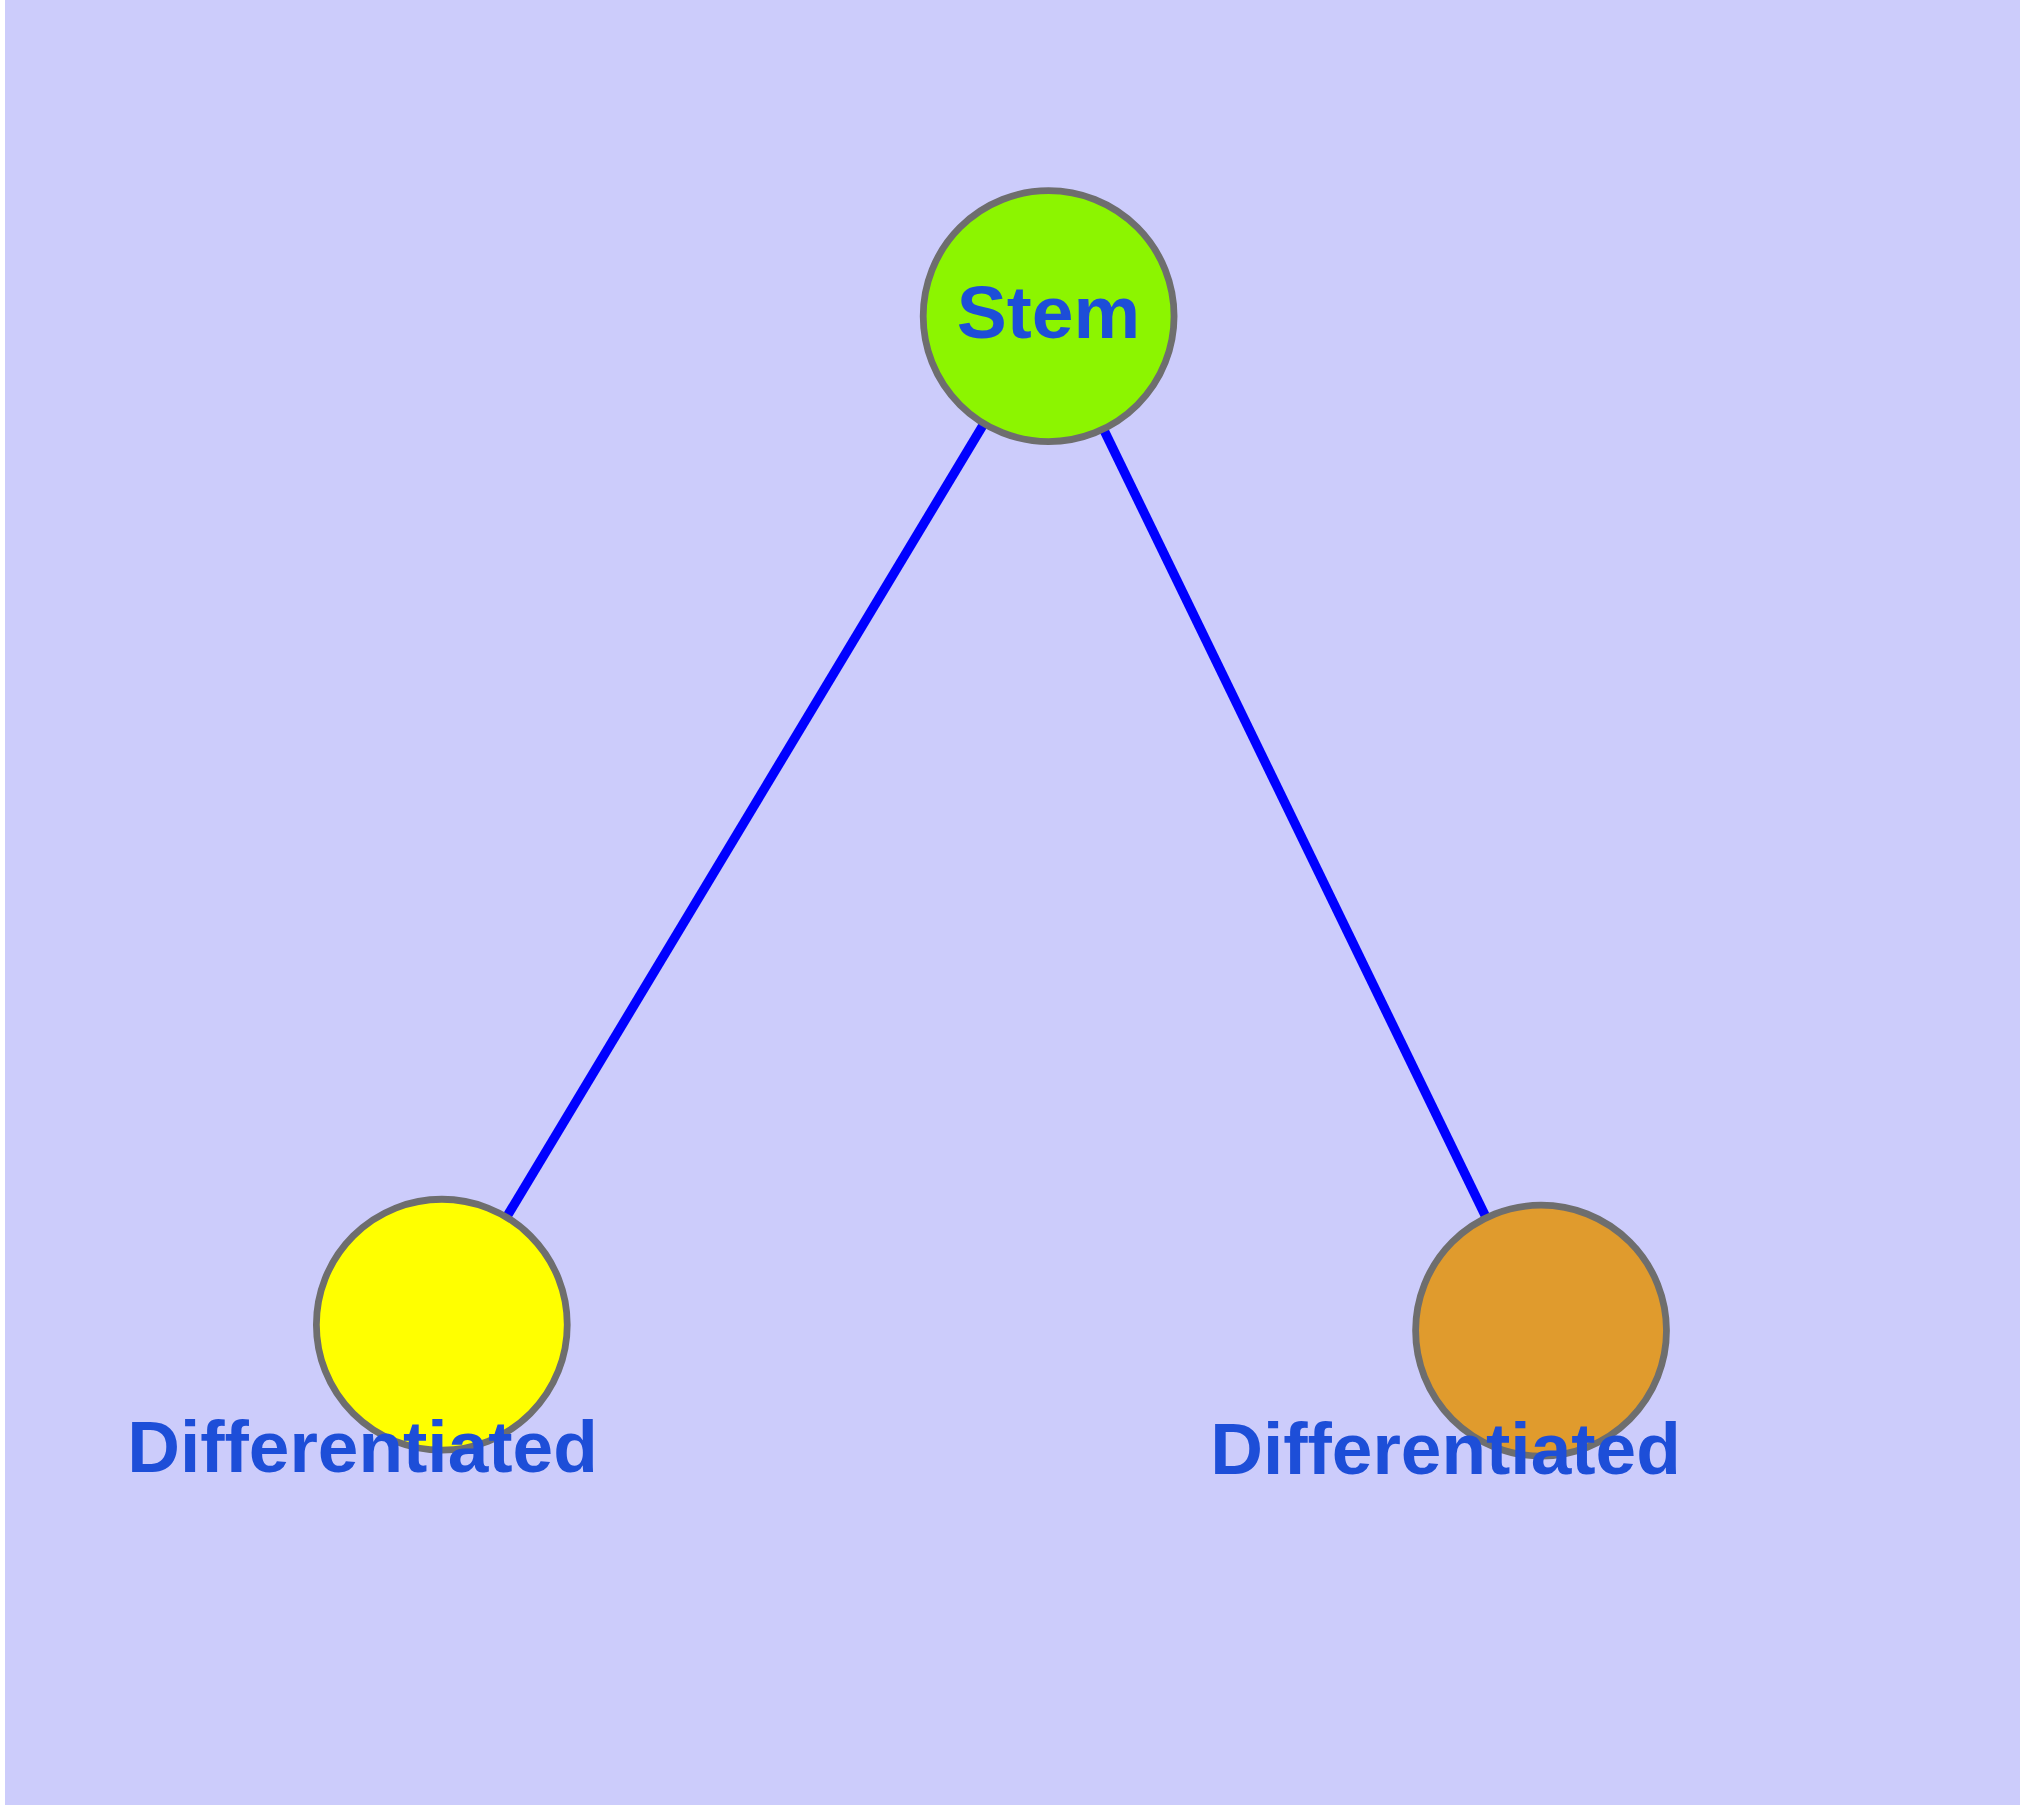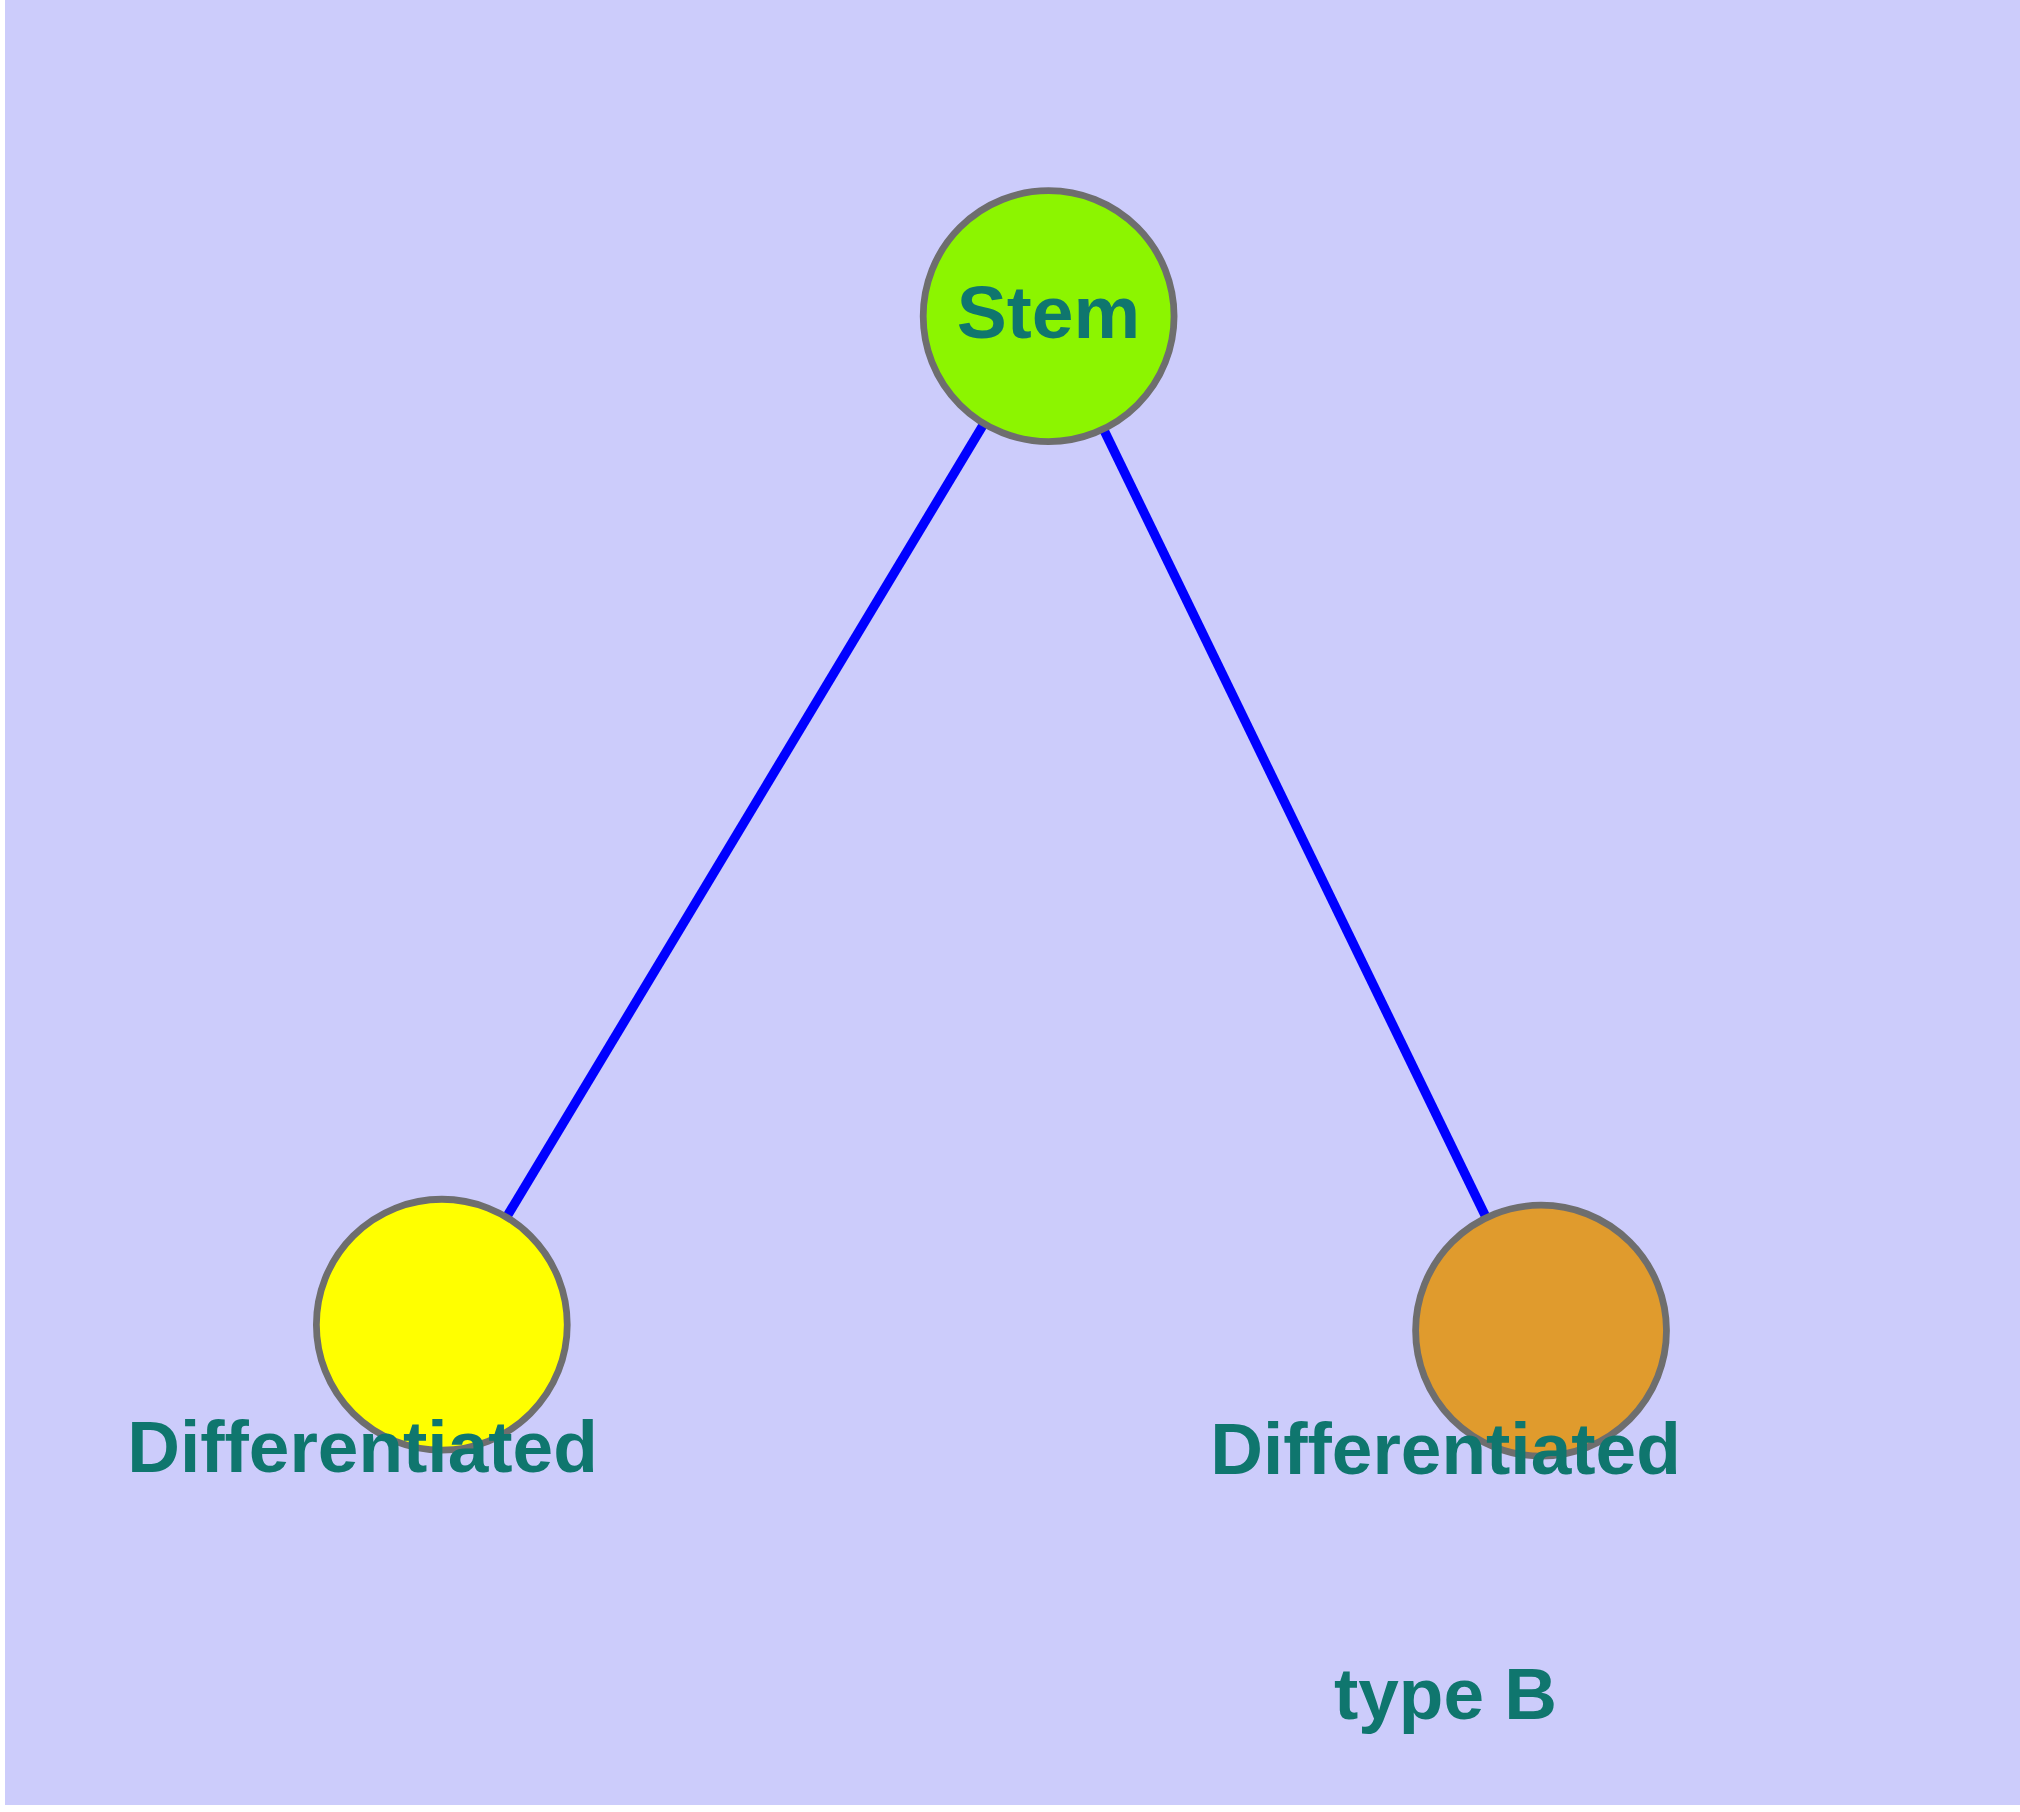--- a/index.html
+++ b/index.html
@@ -25,21 +25,21 @@
   }
   #graph-svg {
     position: absolute;
     left: 0;
     top: 0;
     width: 2021px;
     height: 1812px;
   }
   .node-label {
     position: absolute;
-    color: #0f766e;
+    color: #1d4ed8;
     font-family: "Liberation Sans", sans-serif;
     font-weight: bold;
     text-align: center;
     line-height: 1.12;
     white-space: pre;
     pointer-events: none;
     -webkit-font-smoothing: antialiased;
   }
   #label-stem {
     font-size: 75px;
@@ -82,17 +82,16 @@
   </svg>
 
   <div class="node-label" id="label-stem">Stem</div>
 
   <div class="node-label" id="label-diff-a">
     <div>Differentiated</div>
   </div>
 
   <div class="node-label" id="label-diff-b">
     <div>Differentiated</div>
-    <div>type B</div>
   </div>
 
 </div>
 
 
 </body></html>

